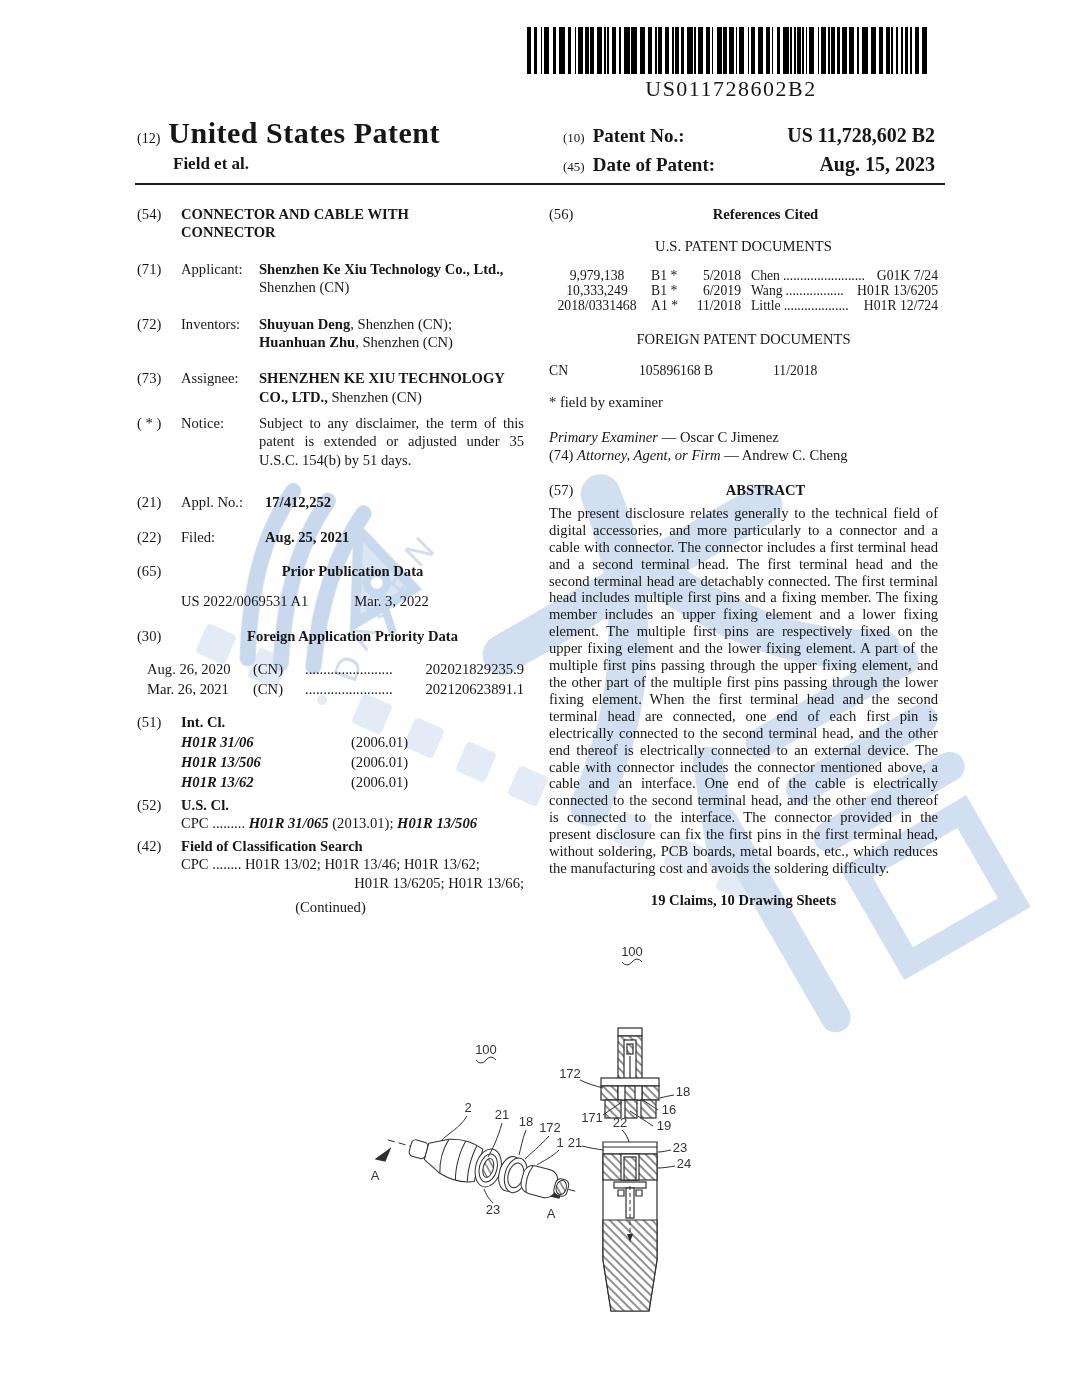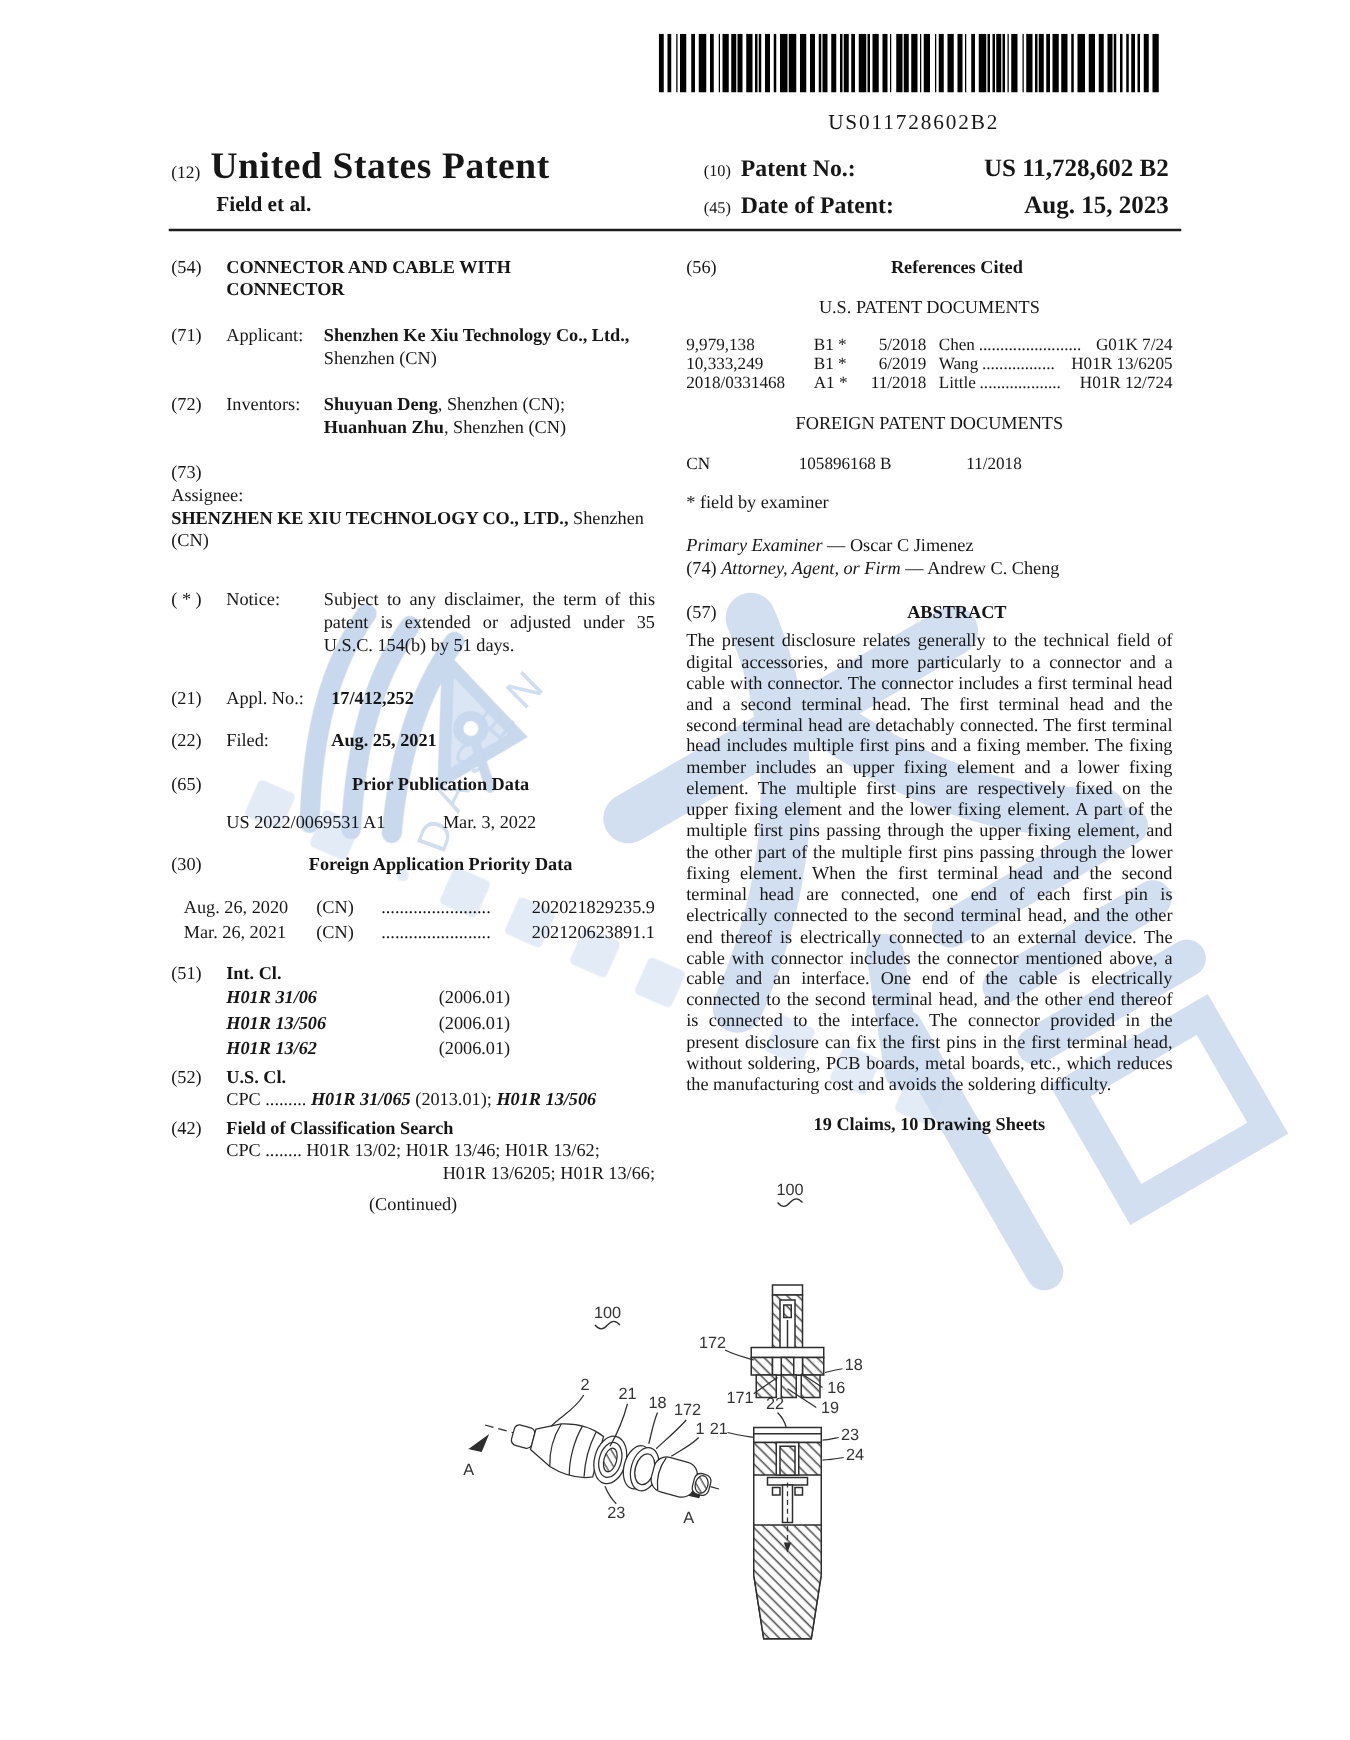--- a/index.html
+++ b/index.html
@@ -7,21 +7,21 @@
         font-family:"Liberation Serif", serif;color:#161616;overflow:hidden;}
   .layer{position:absolute;inset:0;}
   .content{z-index:2;}
   .wm{z-index:1;pointer-events:none;}
 
   
   .barcode{position:absolute;left:527px;top:27px;width:408px;height:47px;display:flex;align-items:stretch;overflow:hidden;}
   .barcode span{flex:none;background:#000;}
   .barcode i{flex:none;}
   .barcode-text{position:absolute;left:527px;top:76px;width:408px;text-align:center;
-                font-size:17px;letter-spacing:1.5px;margin-top:12px;}
+                font-size:22px;letter-spacing:1.5px;}
   .hl{position:absolute;left:137px;top:116px;}
   .hl .row1{display:flex;align-items:baseline;}
   .tag-sm{font-size:14px;margin-right:8px;}
   .main-title{font-size:30px;font-weight:bold;letter-spacing:.5px;}
   .authors{font-size:17px;font-weight:bold;margin:4px 0 0 36px;}
   .hr-block{position:absolute;left:563px;top:124px;width:372px;font-size:19px;}
   .hr-row{display:flex;align-items:baseline;margin-bottom:6px;}
   .hr-row .tag-sm{font-size:13px;}
   .hr-lbl{font-weight:bold;}
   .hr-val{font-weight:bold;font-size:20px;margin-left:auto;}
@@ -32,36 +32,36 @@
   .col-l{left:137px;width:387px;}
   .col-r{left:549px;width:389px;}
   .entry{display:flex;}
   .tagc{flex:none;width:44px;}
   .lblc{flex:none;width:78px;}
   .valc{flex:1;}
   .b{font-weight:bold;}
   .bi{font-weight:bold;font-style:italic;}
   .it{font-style:italic;}
   .ctr{text-align:center;}
-  .mb18{margin-bottom:18px;} .mb20{margin-bottom:28px;flex-direction:column;} .mb16{margin-bottom:16px;}
+  .mb18{margin-bottom:18px;} .mb20{margin-bottom:8px;} .mb16{margin-bottom:16px;}
   .mb14{margin-bottom:14px;} .mb12{margin-bottom:12px;} .mb24{margin-bottom:24px;}
   .head-ctr{font-weight:bold;text-align:center;flex:1;}
   .prio-row{display:flex;line-height:1.38;}
   .prio-date{flex:none;width:106px;margin-left:10px;}
   .prio-cn{flex:none;width:52px;}
   .prio-dots{flex:1;overflow:hidden;white-space:nowrap;}
   .prio-num{flex:none;}
   .intcl-row{display:flex;margin-left:44px;line-height:1.38;}
   .intcl-cls{flex:none;width:170px;}
   .ind{margin-left:44px;}
   .hang2{margin-left:44px;text-align:right;}
 
   
   .usrow{display:flex;font-size:13.7px;line-height:1.12;}
-  .us-num{flex:none;width:96px;text-align:left;}
+  .us-num{flex:none;width:96px;text-align:center;}
   .us-kind{flex:none;width:38px;margin-left:6px;}
   .us-date{flex:none;width:52px;text-align:right;}
   .us-name{flex:none;margin-left:10px;}
   .us-dots{flex:1;overflow:hidden;white-space:nowrap;margin:0 3px;}
   .us-cls{flex:none;white-space:nowrap;}
   .frow{display:flex;font-size:13.7px;}
   .f-country{flex:none;width:90px;}
   .f-num{flex:none;width:112px;}
   .f-date{flex:none;margin-left:22px;}
   .abstract{text-align:justify;line-height:16.9px;margin-top:6px;}

